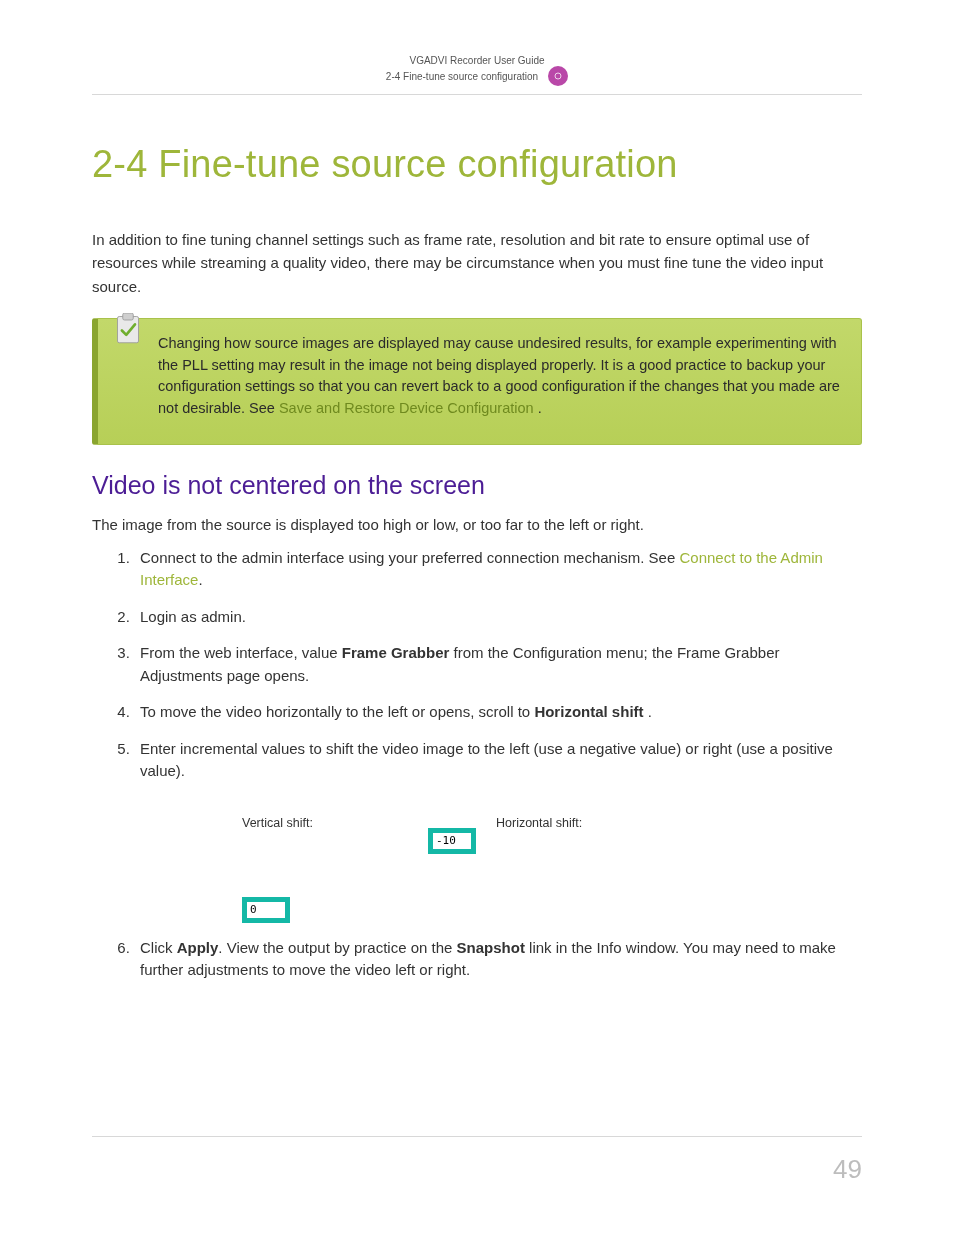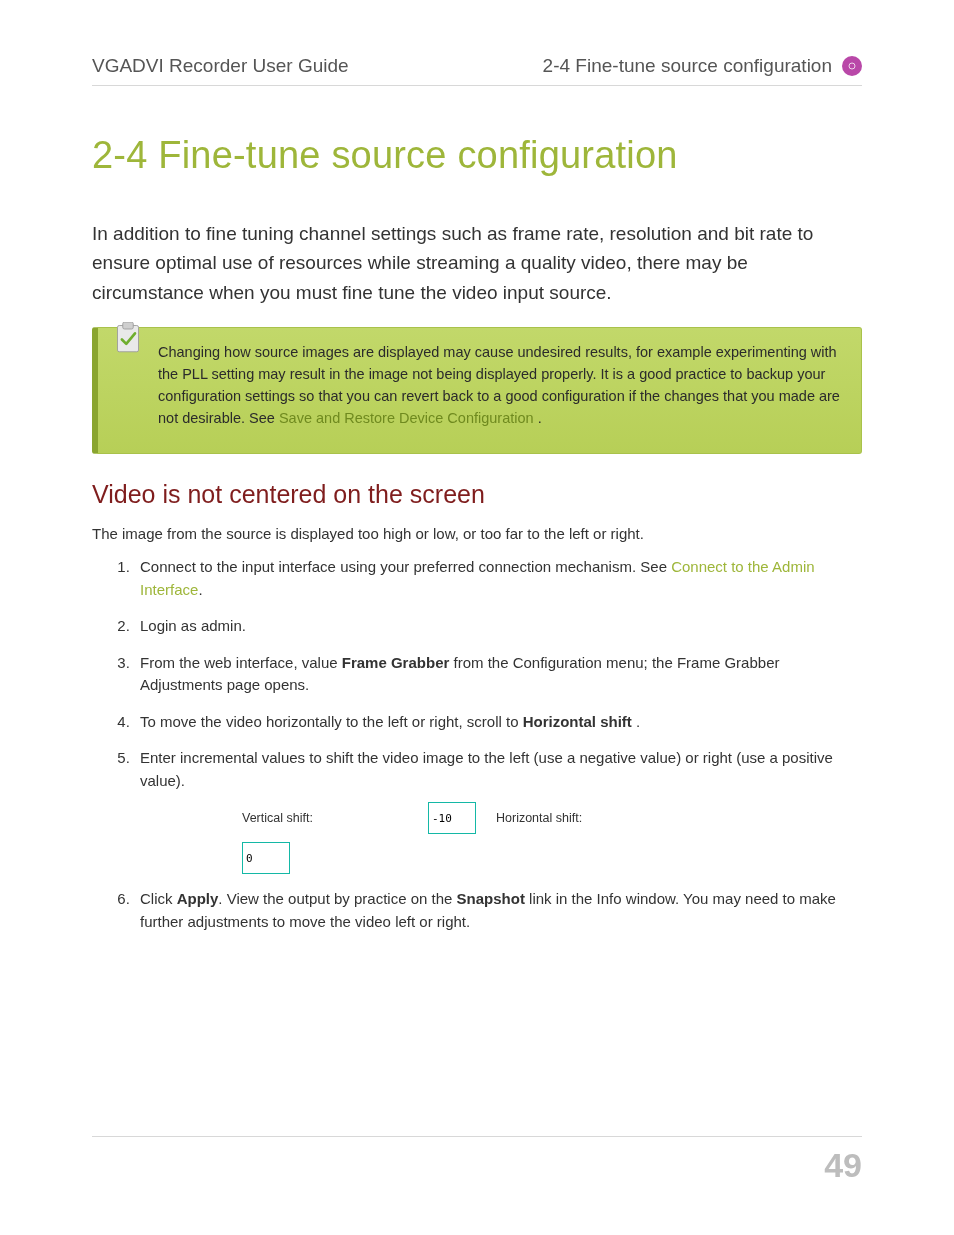--- a/index.html
+++ b/index.html
@@ -18,42 +18,43 @@
     position:relative;
     box-sizing:border-box;
   }
   .page{
     padding:55px 92px 40px 92px;
   }
   .header-row{
     display:flex;
     justify-content:space-between;
     align-items:center;
-    font-size:19px;
+    font-size:10px;
     color:#555;
     padding-bottom:8px;
     border-bottom:1px solid #d8d8d8;
+    flex-direction:column;
   }
   .header-right{display:flex;align-items:center;gap:10px;}
   .brand-dot{
     width:20px;height:20px;border-radius:50%;
     background:var(--magenta);
     display:flex;align-items:center;justify-content:center;
   }
   .brand-dot svg{width:12px;height:12px;}
   h1.title{
     font-weight:300;
     font-size:38px;
     color:var(--olive);
     margin:48px 0 42px 0;
     letter-spacing:0.2px;
   }
   h1.title .sec-num{font-weight:400;}
   p.body{
-    font-size:19px;
+    font-size:15px;
     line-height:1.55;
     margin:0 0 20px 0;
   }
   .note-box{
     background:#bcd35f;
     background:linear-gradient(#c2d86a,#b7cf57);
     border:1px solid #a9c24b;
     border-left:6px solid var(--olive-dark);
     border-radius:3px;
     padding:14px 20px 24px 60px;
@@ -66,21 +67,21 @@
   .note-box .clip-icon{
     position:absolute;
     left:16px;top:-6px;
     width:28px;height:32px;
   }
   .note-box a{color:#6f8a1f;text-decoration:none;}
   h2.subhead{
     font-weight:400;
     font-size:25px;
     margin:14px 0 14px 0;
-    color:#7f1d1d;
+    color:#4c1d95;
   }
   p.sub-p{font-size:15px;margin:16px 0 14px 0;}
   ol.steps{
     padding-left:42px;
     margin:0;
   }
   ol.steps li{
     font-size:15px;
     line-height:1.5;
     margin-bottom:14px;
@@ -93,41 +94,42 @@
     grid-template-columns:180px 62px auto;
     row-gap:8px;
     column-gap:6px;
     align-items:center;
     font-family:Verdana,Arial,sans-serif;
     font-size:12.5px;
     color:#333;
   }
   .shift-table input{
     width:48px;
-    height:32px;
-    border:1px solid #14b8a6;
+    height:26px;
+    border:5px solid #14b8a6;
     font-family:monospace;
     font-size:11px;
     padding:0 3px;
     box-sizing:border-box;
+    margin-top:35px;
   }
   .footer-rule{
     position:absolute;
     left:92px;right:92px;
     bottom:98px;
     border-top:1px solid #d8d8d8;
     height:0;
   }
   .page-number{
     position:absolute;
     right:92px;
     bottom:50px;
-    font-size:34px;
+    font-size:26px;
     color:#bdbdbd;
-    font-weight:700;
+    font-weight:400;
   }
 </style>
 </head>
 <body>
 
 <div class="page">
 
   <div class="header-row">
     <span>VGADVI Recorder User Guide</span>
     <div class="header-right">
@@ -160,29 +162,29 @@
     <a href="#">Save and Restore Device Configuration</a>
     <span> .</span>
   </div>
 
   <h2 class="subhead">Video is not centered on the screen</h2>
 
   <p class="sub-p">The image from the source is displayed too high or low, or too far to the left or right.</p>
 
   <ol class="steps">
     <li>
-      <span>Connect to the input interface using your preferred connection mechanism. See </span>
+      <span>Connect to the admin interface using your preferred connection mechanism. See </span>
       <a href="#">Connect to the Admin Interface</a><span>.</span>
     </li>
     <li>Login as admin.</li>
     <li>
       <span>From the web interface, value </span><b>Frame Grabber</b><span> from the Configuration menu; the Frame Grabber Adjustments page opens.</span>
     </li>
     <li>
-      <span>To move the video horizontally to the left or right, scroll to </span><b>Horizontal shift</b><span> .</span>
+      <span>To move the video horizontally to the left or opens, scroll to </span><b>Horizontal shift</b><span> .</span>
     </li>
     <li>
       <span>Enter incremental values to shift the video image to the left (use a negative value) or right (use a positive value).</span>
       <div class="shift-table">
         <span>Vertical shift:</span>
         <input type="text" value="-10" style="">
 
         <span>Horizontal shift:</span>
         <input type="text" value="0" style="">
       </div>

